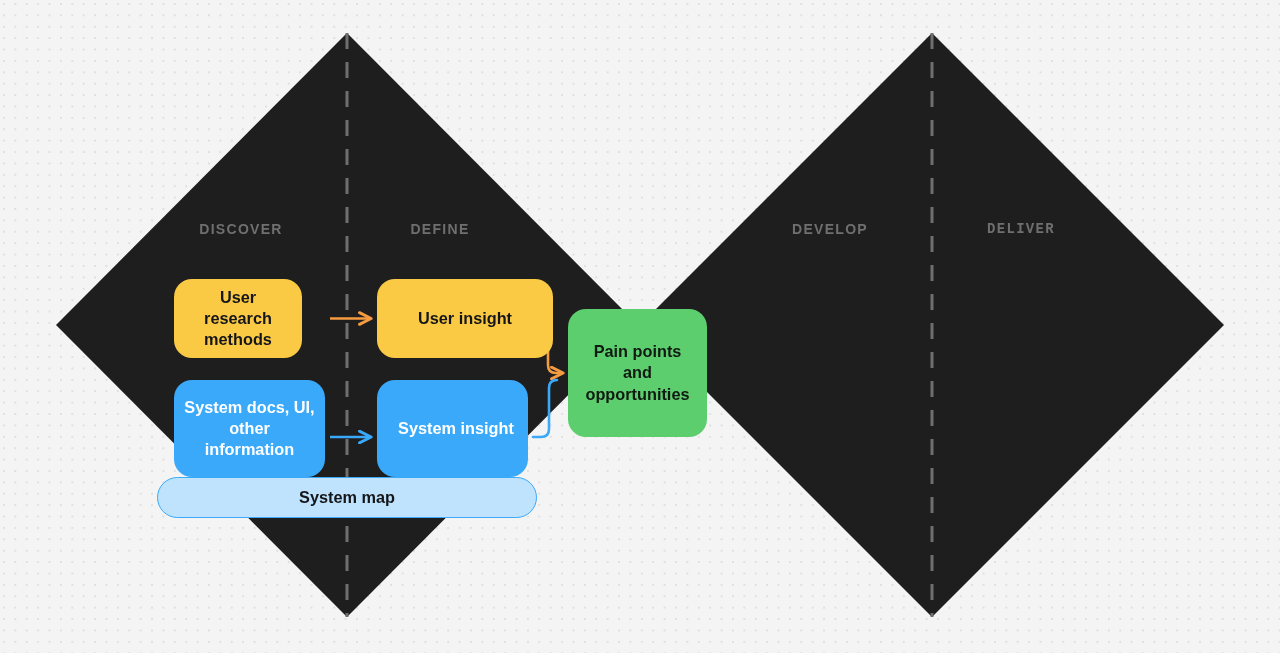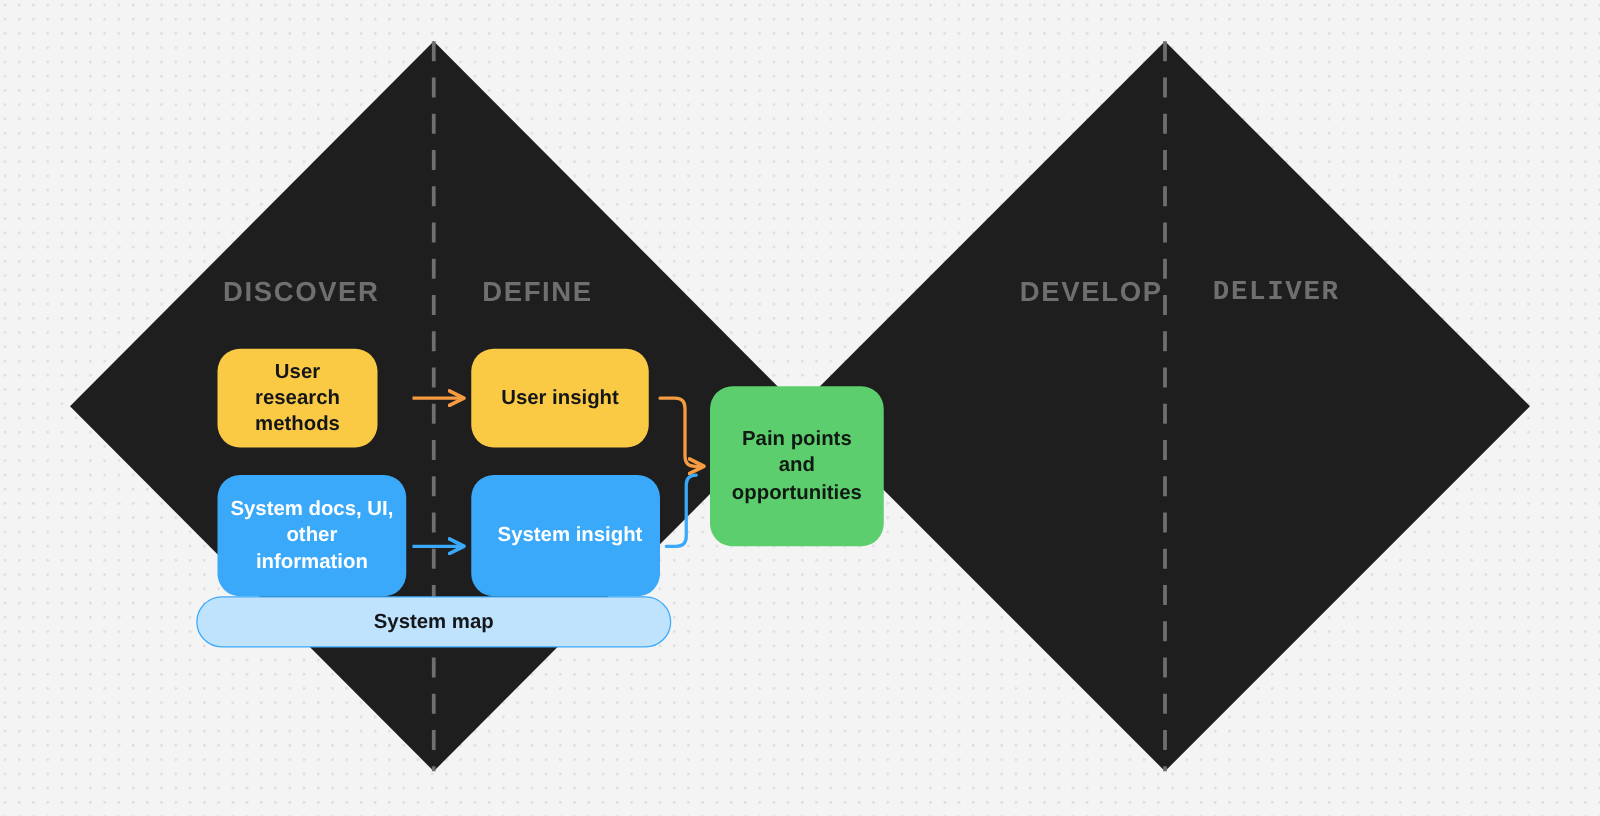--- a/index.html
+++ b/index.html
@@ -16,21 +16,21 @@
     background-color:#f4f4f4;
     background-image:radial-gradient(circle at 1px 1px, #e0dede 1.05px, transparent 1.15px);
     background-size:11.4px 11.4px;
     background-position:3px 3px;
   }
   .diamonds { position:absolute; inset:0; width:1280px; height:653px; }
   .labels { position:absolute; inset:0; }
   .phase-label {
     position:absolute;
     color:#6f6f6f;
-    font-size:22px;
+    font-size:14px;
     font-weight:bold;
     letter-spacing:1.3px;
     white-space:nowrap;
     transform:translateX(-50%);
   }
   .node {
     position:absolute;
     display:flex;
     align-items:center;
     justify-content:center;
@@ -60,22 +60,22 @@
   <svg class="diamonds" viewBox="0 0 1280 653">
     <polygon points="56,325 347,33 638,325 347,617" fill="#1e1e1e"></polygon>
     <polygon points="640,325 932,33 1224,325 932,617" fill="#1e1e1e"></polygon>
 
     <line x1="347" y1="33" x2="347" y2="617" stroke="#6f6f6f" stroke-width="3" stroke-dasharray="16 13"></line>
     <line x1="932" y1="33" x2="932" y2="617" stroke="#6f6f6f" stroke-width="3" stroke-dasharray="16 13"></line>
   </svg>
 
   <div class="labels">
     <div class="phase-label" style="left:241px; top:221px;">DISCOVER</div>
-    <div class="phase-label" style="left:430px; top:221px;">DEFINE</div>
-    <div class="phase-label" style="left:873px; top:221px;">DEVELOP</div>
+    <div class="phase-label" style="left:440px; top:221px;">DEFINE</div>
+    <div class="phase-label" style="left:830px; top:221px;">DEVELOP</div>
     <div class="phase-label" style="left:1021px; top:221px;font-family:Liberation Mono, monospace;">DELIVER</div>
   </div>
 
   <svg class="connectors" viewBox="0 0 1280 653">
     <defs>
       <marker id="arrow-orange" viewBox="0 0 10 10" refX="8.2" refY="5" markerWidth="5.6" markerHeight="5.6" orient="auto-start-reverse">
         <path d="M 1 1 L 9 5 L 1 9" fill="none" stroke="#f59b42" stroke-width="2" stroke-linecap="round" stroke-linejoin="round"></path>
       </marker>
       <marker id="arrow-blue" viewBox="0 0 10 10" refX="8.2" refY="5" markerWidth="5.6" markerHeight="5.6" orient="auto-start-reverse">
         <path d="M 1 1 L 9 5 L 1 9" fill="none" stroke="#3ba9fa" stroke-width="2" stroke-linecap="round" stroke-linejoin="round"></path>
@@ -86,21 +86,21 @@
 
     <line x1="330" y1="437" x2="370" y2="437" stroke="#3ba9fa" stroke-width="2.6" marker-end="url(#arrow-blue)"></line>
 
     <path d="M 528 318.5 L 540 318.5 Q 548 318.5 548 326.5 L 548 365 Q 548 373 556 373 L 562 373" fill="none" stroke="#f59b42" stroke-width="2.6" stroke-linecap="round" marker-end="url(#arrow-orange)"></path>
 
     <path d="M 533 437 L 541 437 Q 549 437 549 429 L 549 388 Q 549 380 557 380" fill="none" stroke="#3ba9fa" stroke-width="2.6" stroke-linecap="round"></path>
   </svg>
 
   <div class="node yellow" style="left:174px; top:279px; width:128px; height:79px;">User research methods</div>
 
-  <div class="node yellow" style="left:377px; top:279px; width:142px; height:79px;">User insight</div>
+  <div class="node yellow" style="left:377px; top:279px; width:176px; height:79px;">User insight</div>
 
   <div class="node blue" style="left:174px; top:380px; width:151px; height:97px;text-align:center;">System docs, UI, other information</div>
 
   <div class="node blue" style="left:377px; top:380px; width:151px; height:97px;padding-left:17px;">System insight</div>
 
   <div class="node green" style="left:568px; top:309px; width:139px; height:128px;">Pain points and opportunities</div>
 
   <div class="node map" style="left:157px; top:477px; width:380px; height:41px;">System map</div>
 
 </div>

